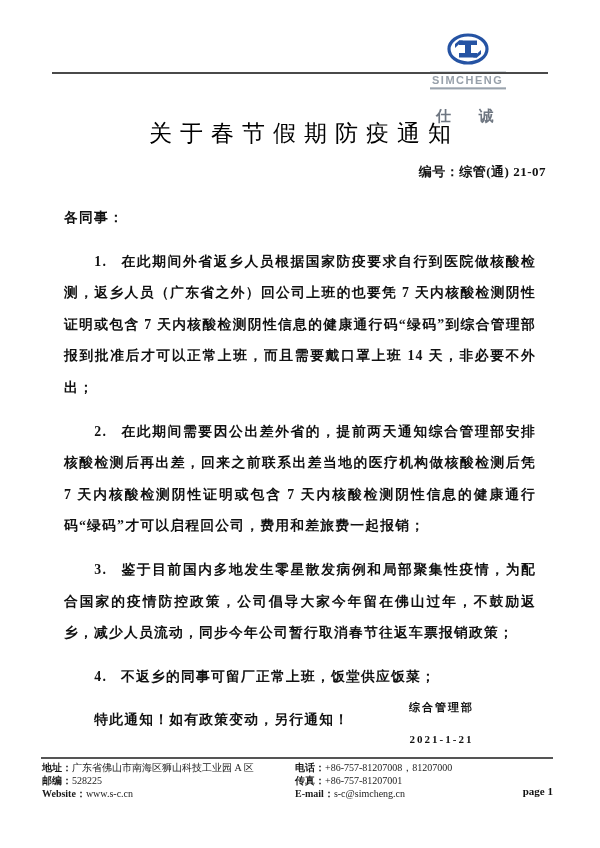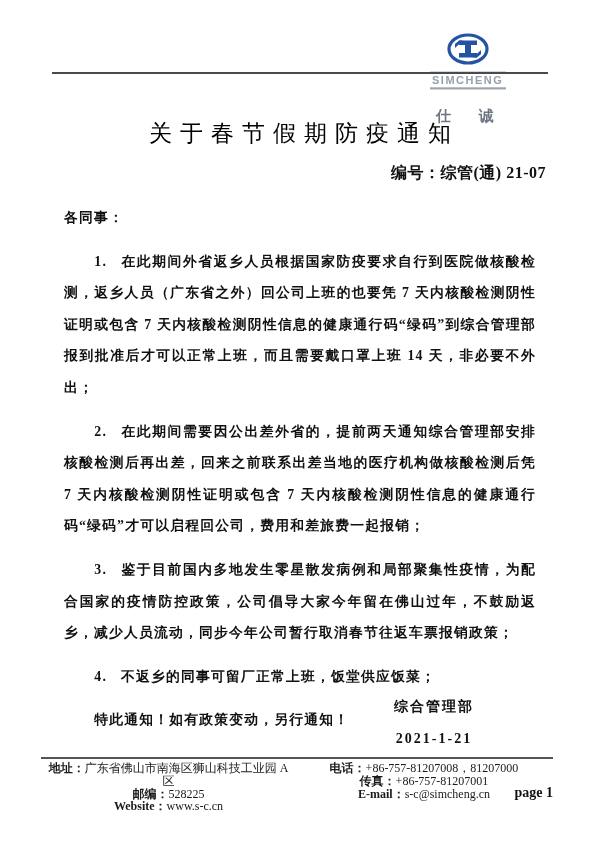--- a/index.html
+++ b/index.html
@@ -64,21 +64,21 @@
     font-size: 23px;
     font-weight: normal;
     letter-spacing: 8px;
     text-indent: 8px;
     color: #000000;
   }
   .doc-number {
     position: absolute;
     top: 163px;
     right: 54px;
-    font-size: 16px;
+    font-size: 13px;
     font-weight: bold;
     letter-spacing: 0.5px;
     margin-left: 12px;
   }
 
   
   .body-text {
     position: absolute;
     top: 190px;
     left: 52px;
@@ -91,54 +91,53 @@
   }
   .body-text p { margin: 12px; }
   .indent { text-indent: 2.2em; }
   .item-num { margin-right: 14px; }
 
   .signature {
     position: absolute;
     top: 691px;
     right: 126px;
     text-align: center;
-    font-size: 14px;
+    font-size: 11px;
     font-weight: 600;
     letter-spacing: 2px;
     line-height: 32px;
   }
 
   
   .footer-rule {
     position: absolute;
     top: 757px;
     left: 41px;
     right: 47px;
     height: 1.5px;
     background: #555555;
   }
   .footer {
     position: absolute;
     top: 762px;
     left: 42px;
     right: 47px;
     display: flex;
-    font-size: 12px;
+    font-size: 10px;
     line-height: 12.8px;
     color: #1a1a1a;
-    text-align: center;
   }
   .footer-col-left { width: 253px; }
   .footer-col-right { flex: 1; }
   .footer .label { font-weight: bold; }
   .page-label {
     position: absolute;
     top: 785px;
     right: 47px;
-    font-size: 14px;
+    font-size: 11px;
     font-weight: bold;
   }
 </style>
 </head>
 <body>
 
 <div class="page">
 
   <div class="logo">
     <span class="logo-mark">

